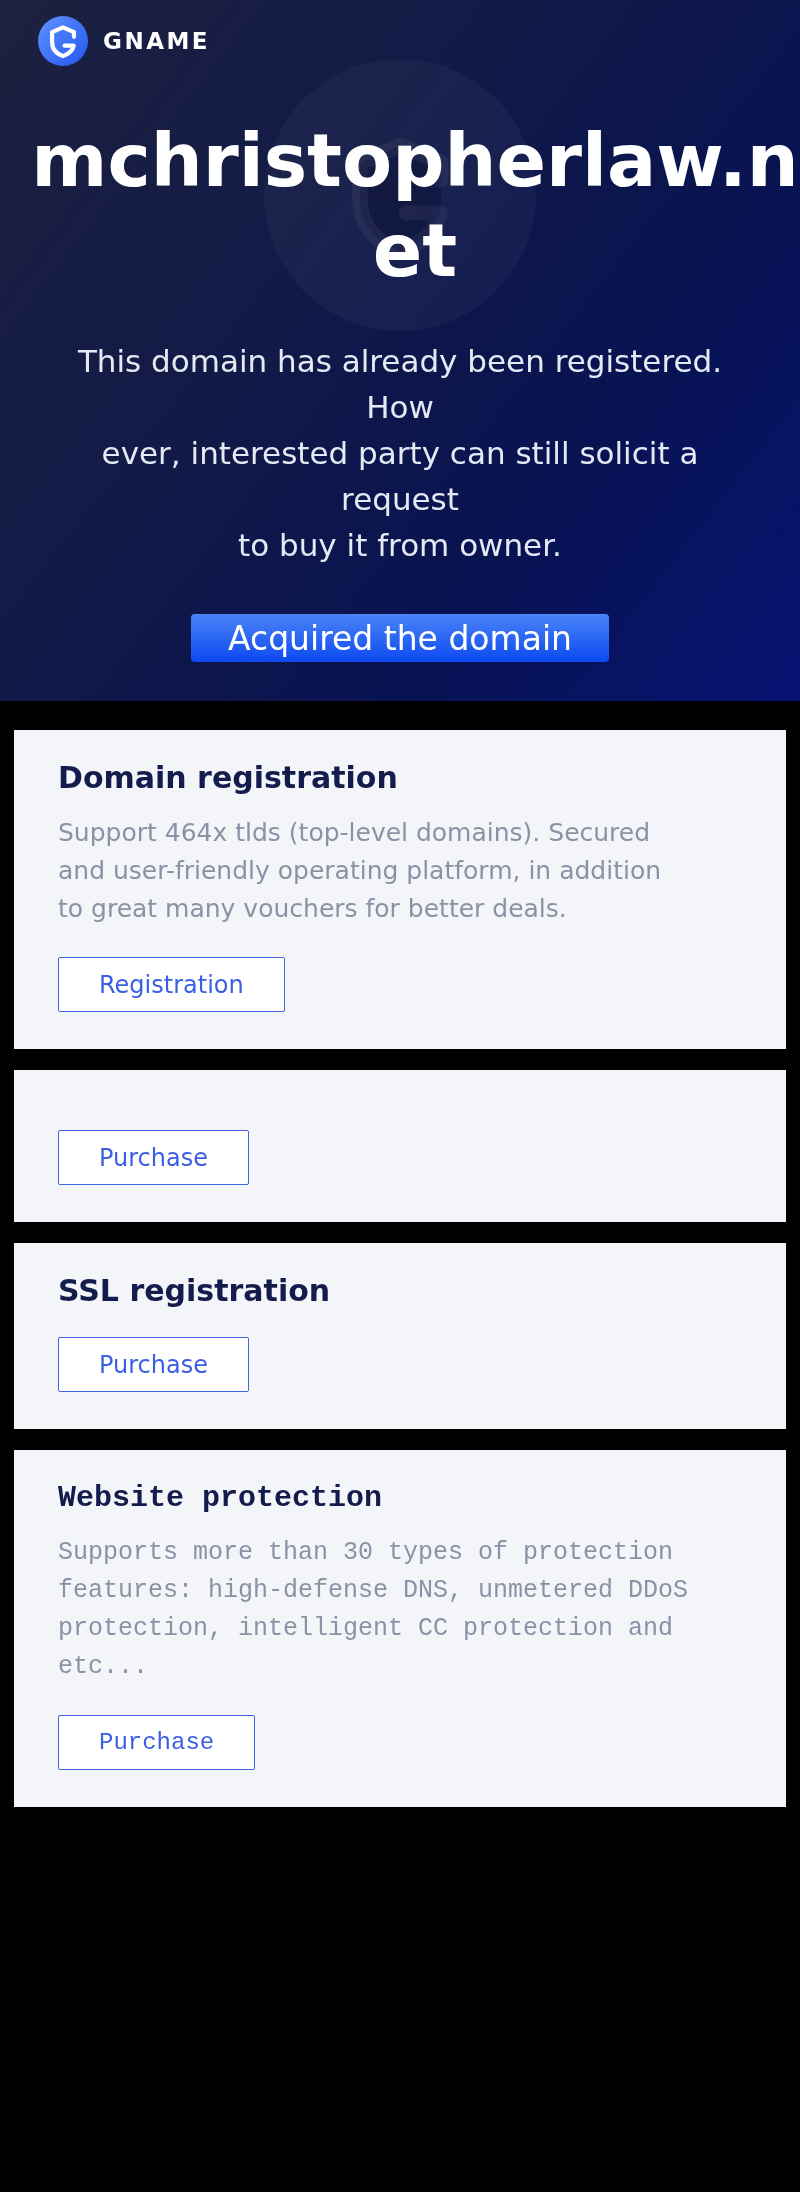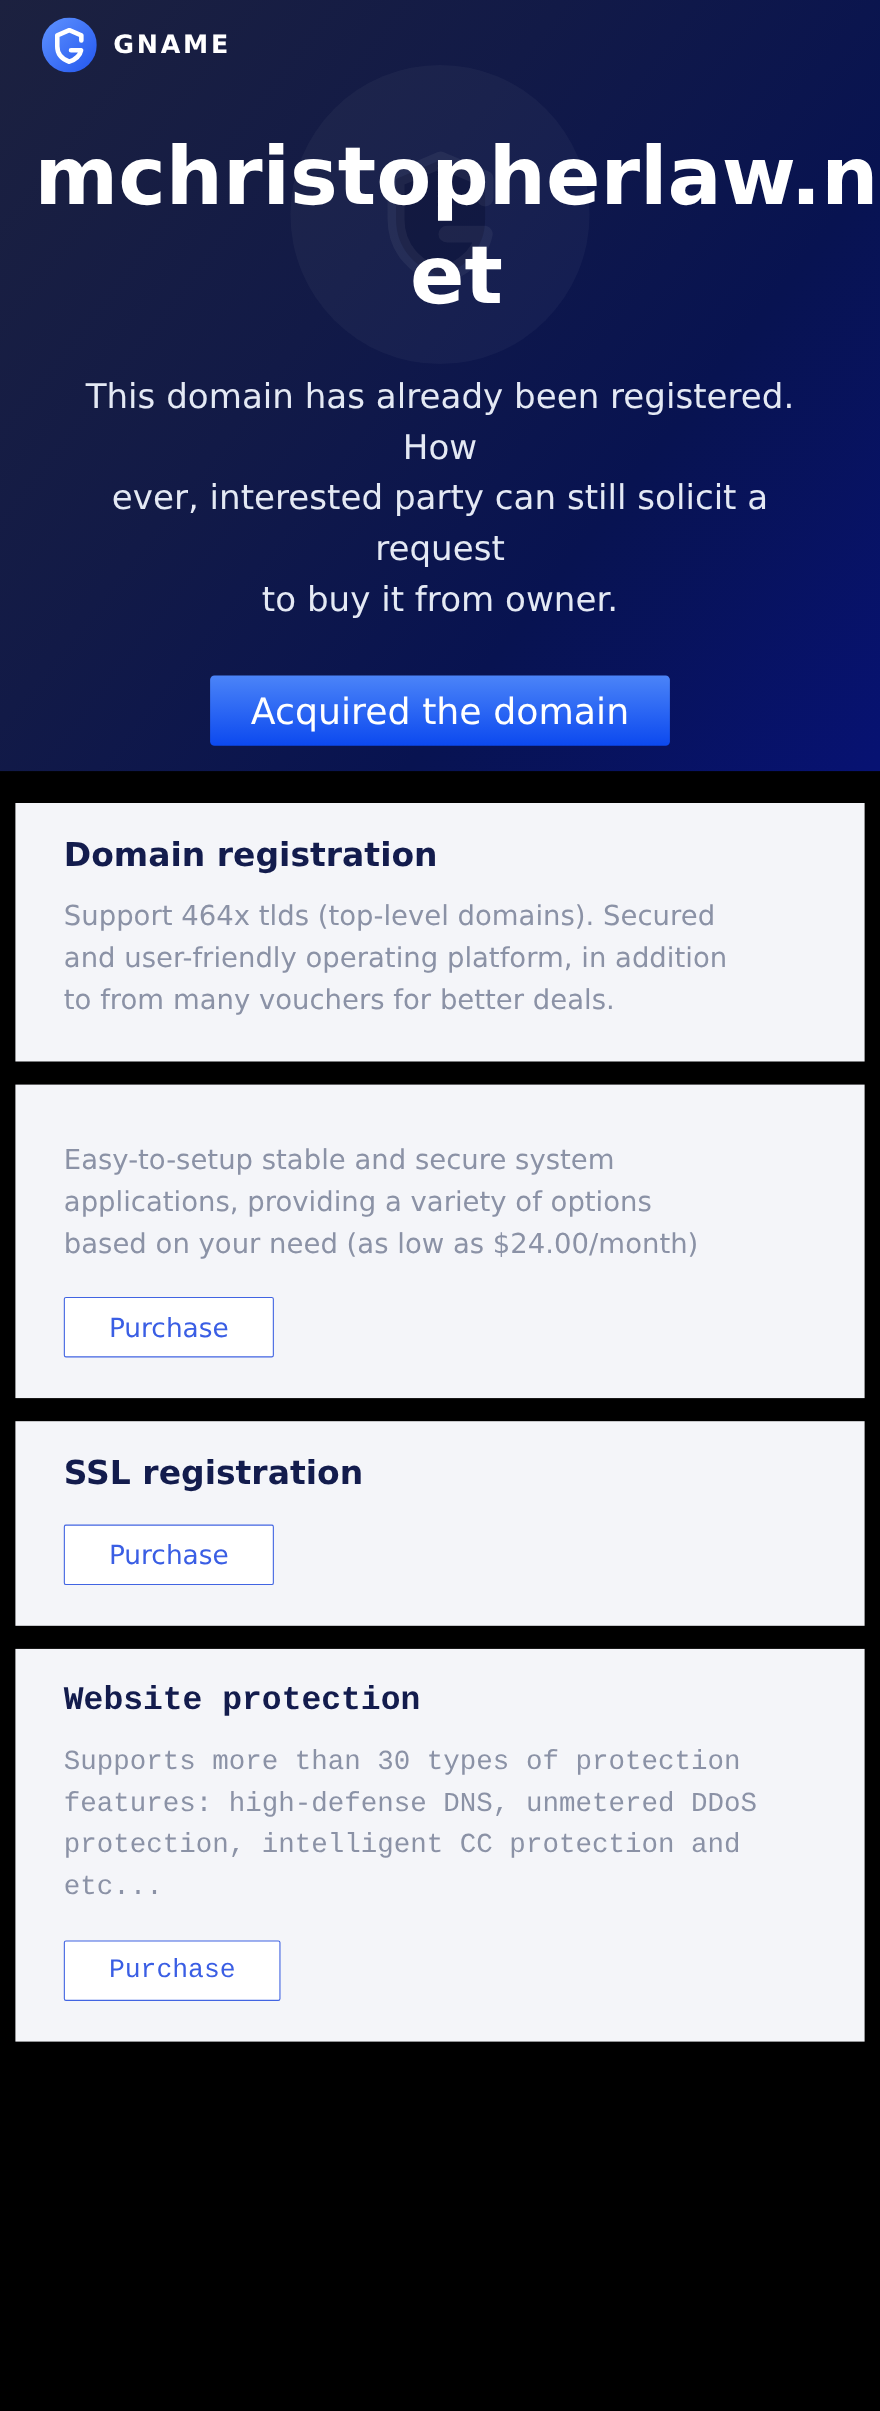--- a/index.html
+++ b/index.html
@@ -59,21 +59,21 @@
     margin: 42px auto 0;
     width: 690px;
     color: #e4e9f4;
     font-size: 31px;
     line-height: 46px;
     white-space: pre-line;
   }
   .cta-button {
     position: relative; z-index: 1;
     margin-top: 46px;
-    height: 64px;
+    height: 48px;
     padding: 0 37px;
     border: none;
     border-radius: 4px;
     background: linear-gradient(180deg, #4b84f8 0%, #0c49ef 100%);
     color: #ffffff;
     font-size: 33px;
     font-family: inherit;
     cursor: pointer;
   }
 
@@ -155,27 +155,25 @@
     <button class="cta-button">Acquired the domain</button>
 
   </header>
 
   <main class="services">
 
       <section class="card">
         <h2 class="card-title">Domain registration</h2>
         <p class="card-body">Support 464x tlds (top-level domains). Secured
 and user-friendly operating platform, in addition
-to from many vouchers for better deals.</p>
+to great many vouchers for better deals.</p>
+        <button class="card-btn">Registration</button>
       </section>
 
       <section class="card">
-        <p class="card-body">Easy-to-setup stable and secure system
-applications, providing a variety of options
-based on your need (as low as $24.00/month)</p>
         <button class="card-btn">Purchase</button>
       </section>
 
       <section class="card">
         <h2 class="card-title">SSL registration</h2>
         <button class="card-btn">Purchase</button>
       </section>
 
       <section class="card">
         <h2 class="card-title">Website protection</h2>

